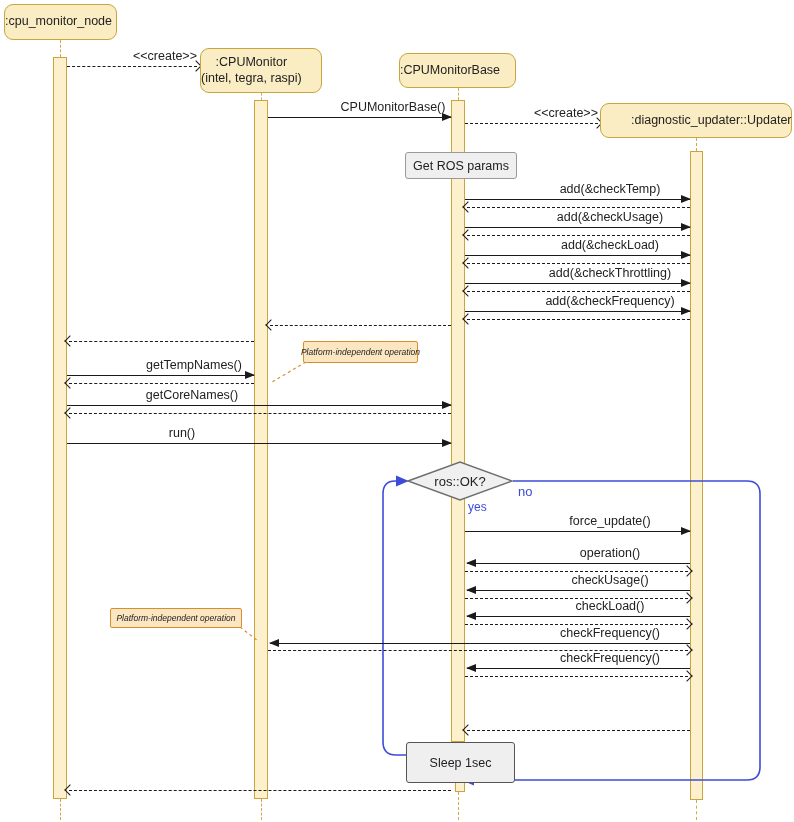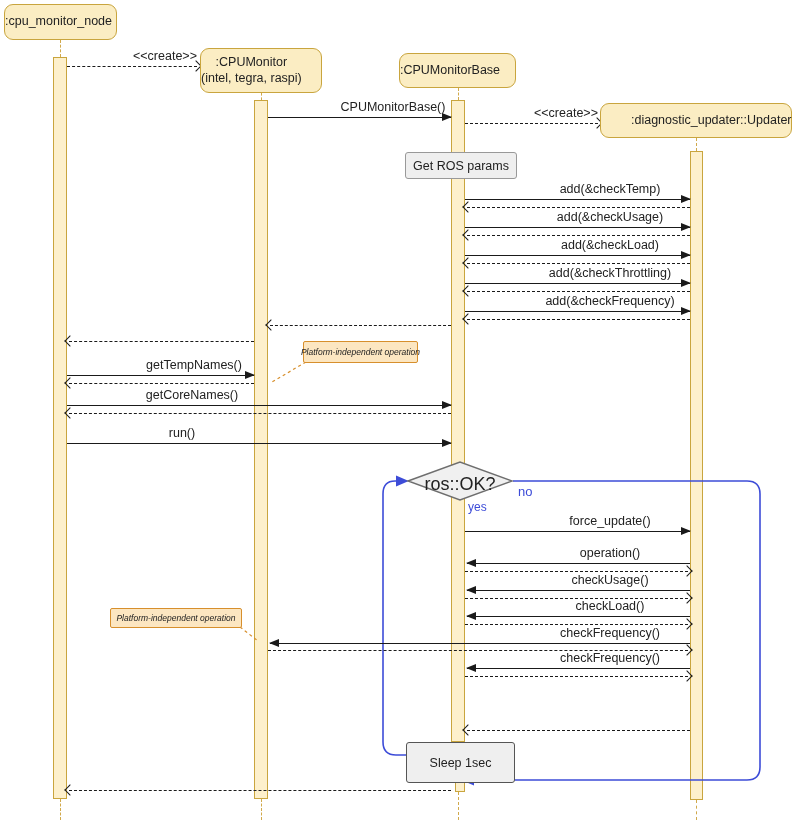--- a/index.html
+++ b/index.html
@@ -40,21 +40,21 @@
   .msg-label{position:absolute;transform:translateX(-50%);font-size:12.5px;white-space:nowrap;
              z-index:4;line-height:16px;margin-left:32px;}
   .note{position:absolute;display:flex;align-items:center;justify-content:center;text-align:center;
         z-index:5;box-sizing:border-box;white-space:nowrap;}
   .note.gray{background:var(--note-gray-fill);border:1.3px solid var(--note-gray-border);
              border-radius:3px;font-size:12.5px;}
   .note.gray.strong{border:1.5px solid var(--note-gray-border-strong);}
   .note.orange{background:var(--note-orange-fill);border:1.1px solid var(--note-orange-border);
                border-radius:2px;font-size:8.5px;font-style:italic;}
   .cond-label{position:absolute;left:460px;top:474px;transform:translateX(-50%);
-              font-size:18px;z-index:5;}
+              font-size:13px;z-index:5;}
   .yes-label{position:absolute;left:468px;top:500px;font-size:12px;color:var(--blue);z-index:5;}
   .no-label{position:absolute;left:518px;top:484px;font-size:13px;color:var(--blue);z-index:5;}
 </style>
 </head>
 <body>
 
 <div id="stage">
 
   <svg id="overlay" width="794" height="822" viewBox="0 0 794 822">
     <defs>

